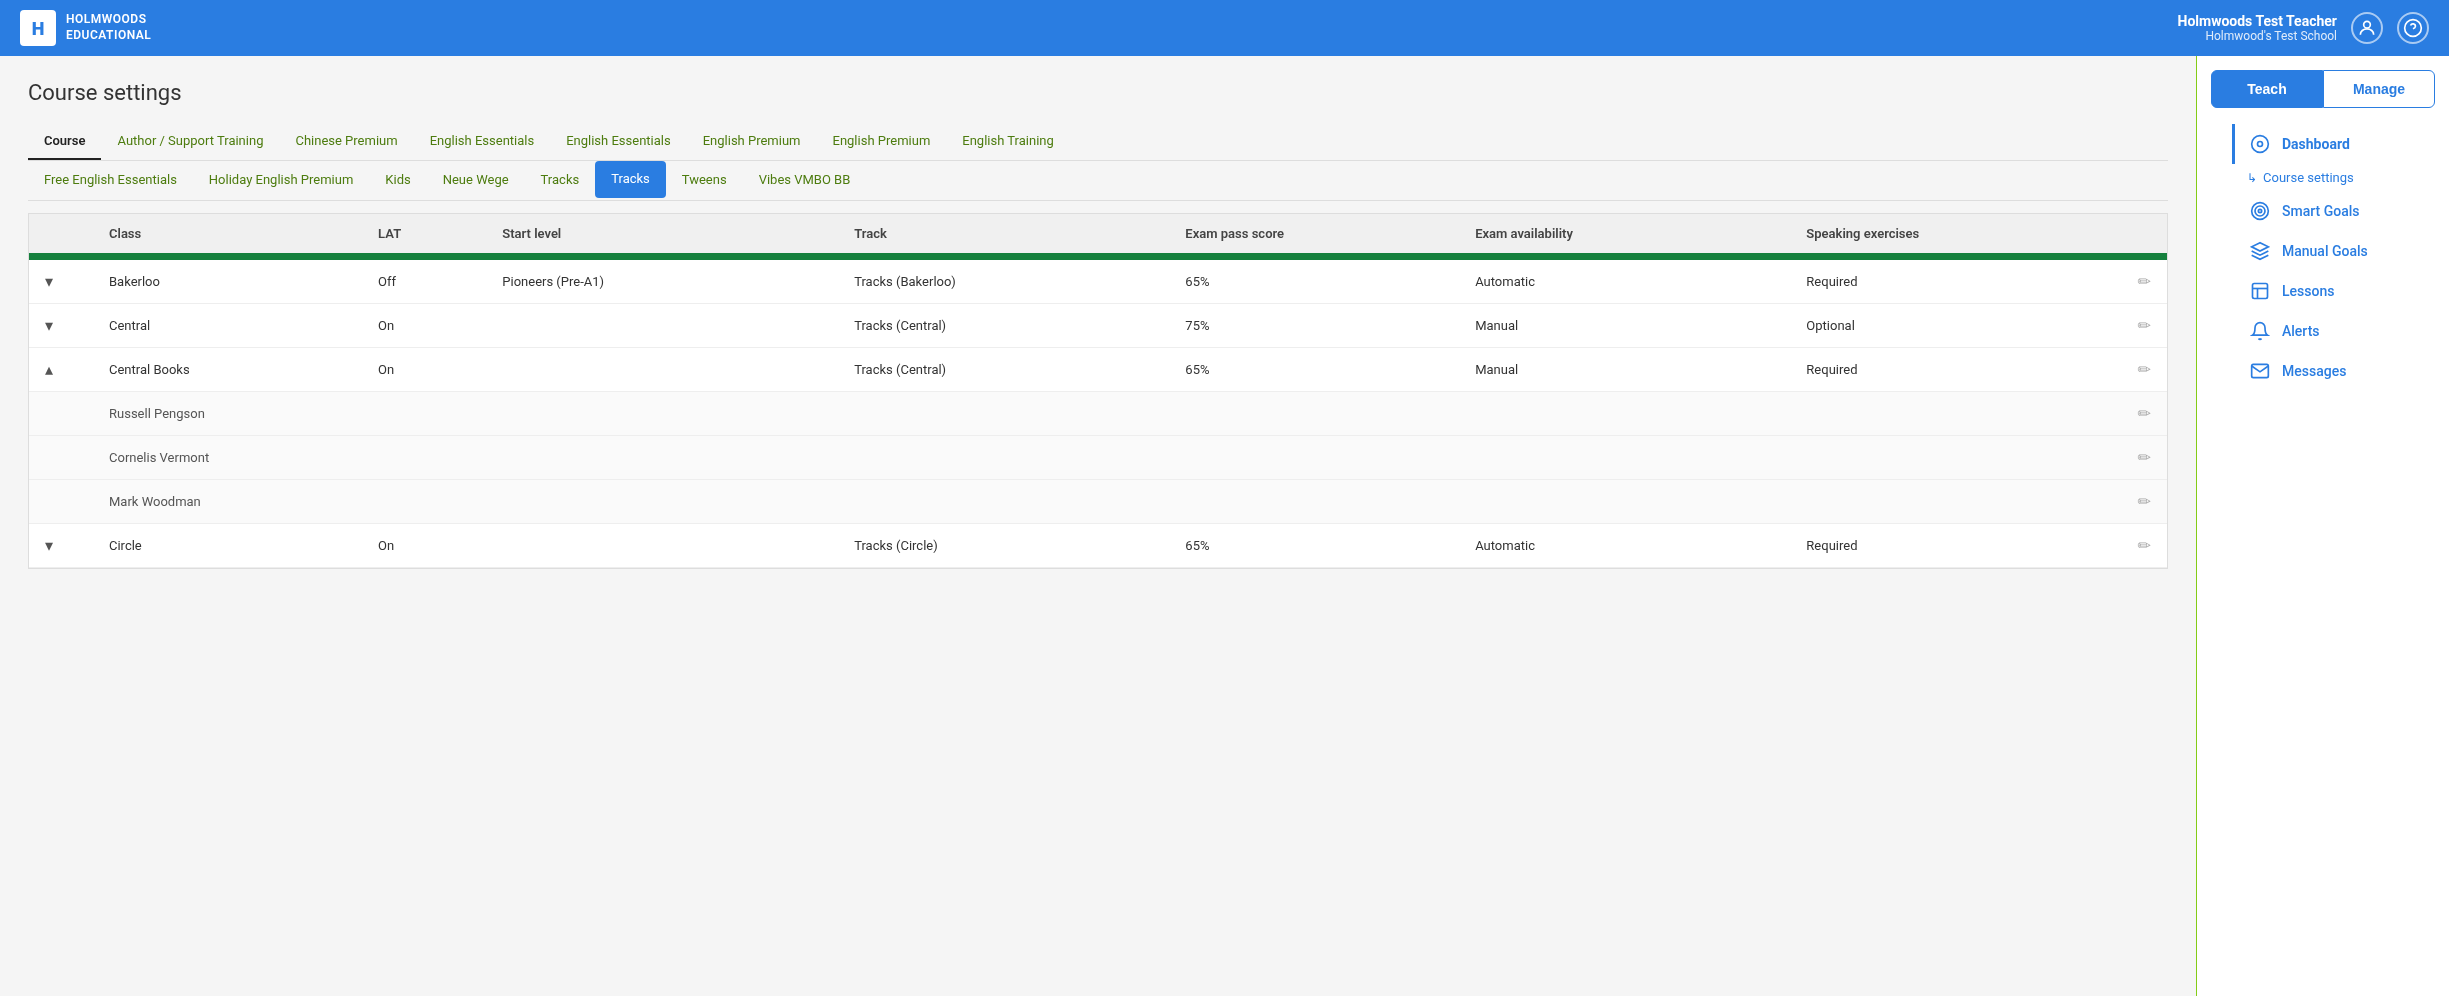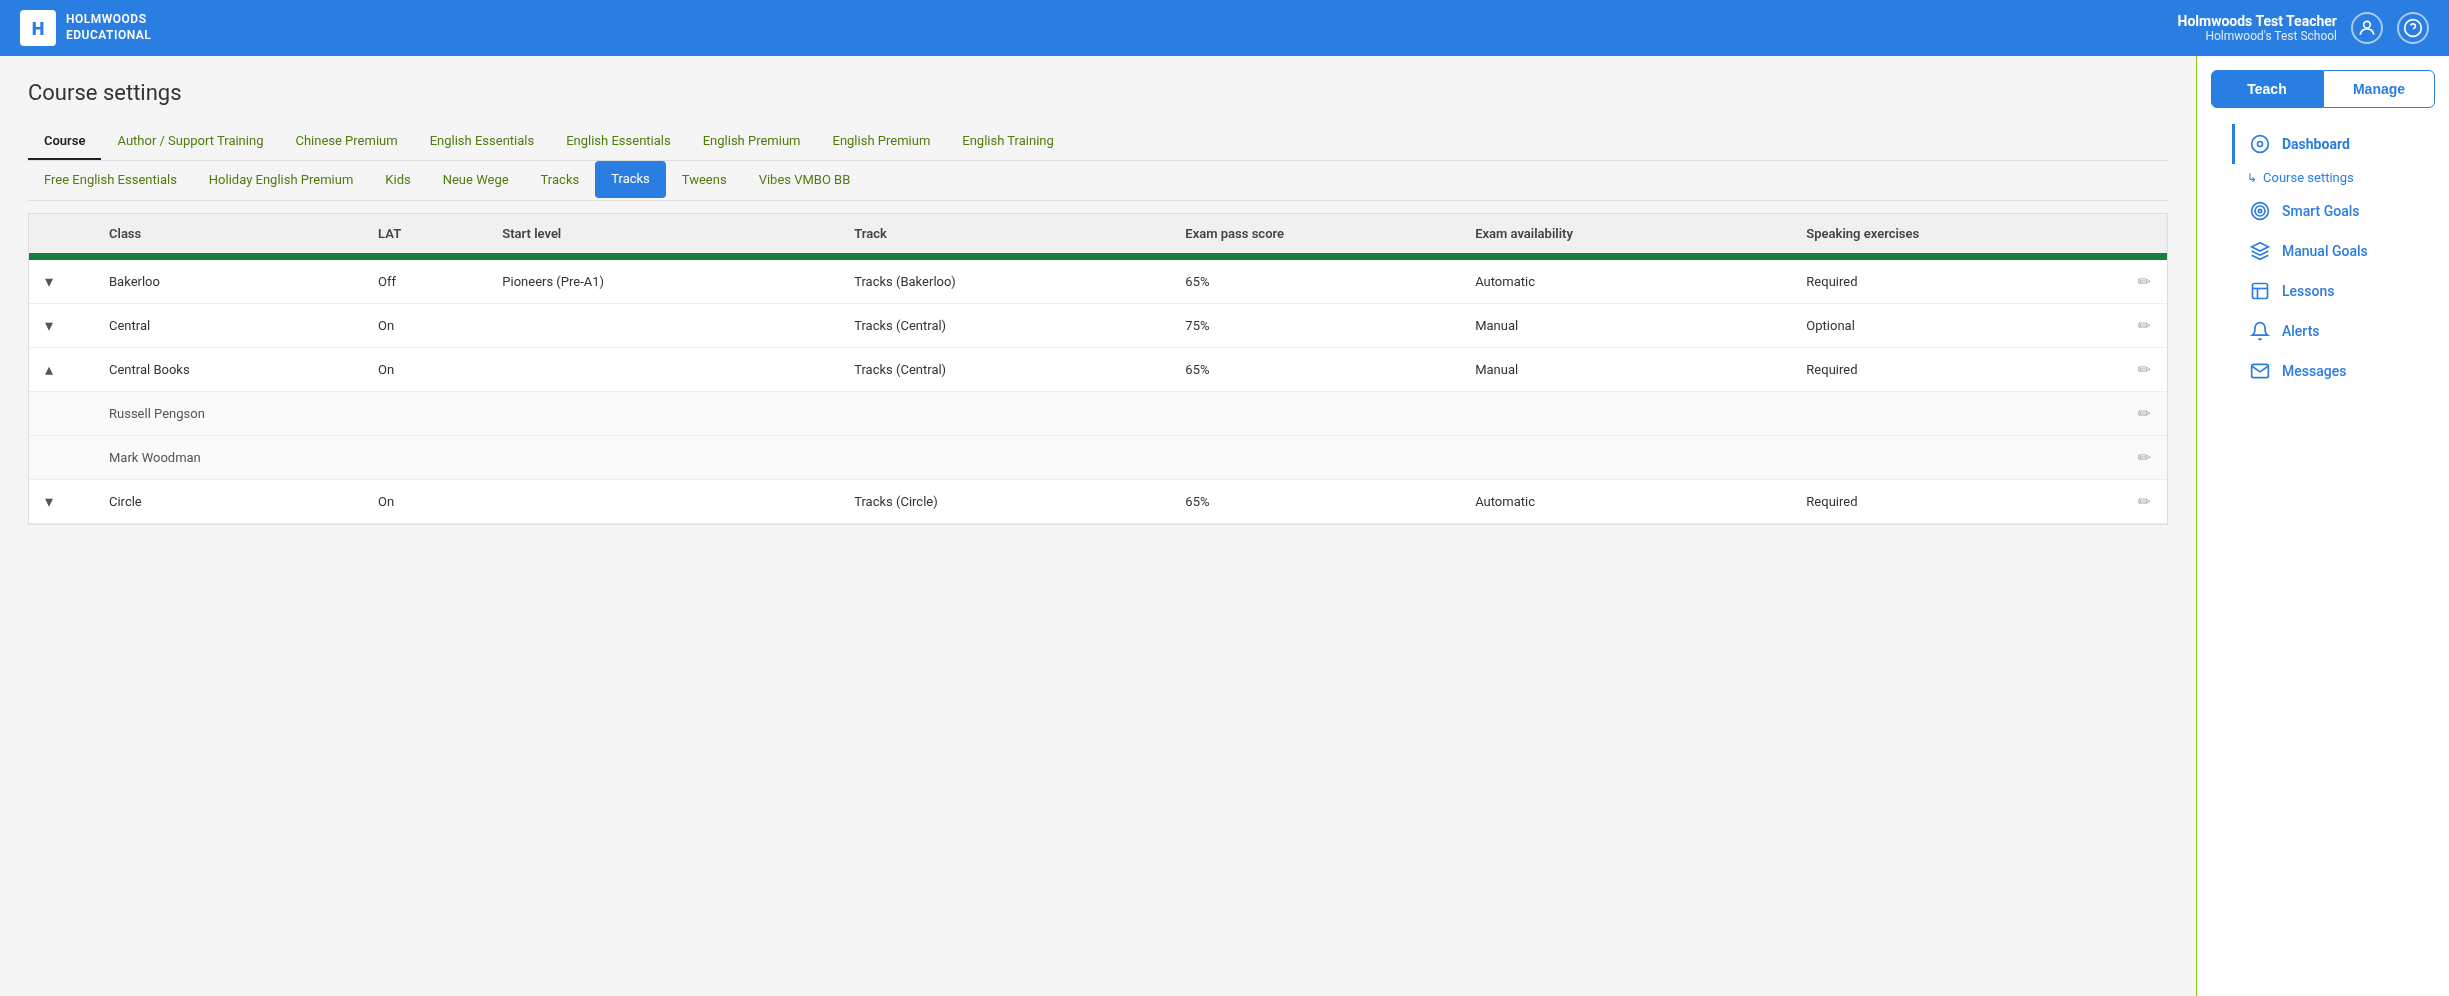--- a/index.html
+++ b/index.html
@@ -371,20 +371,25 @@
             <td class="col-edit"><span class="edit-icon">✏</span></td>
           </tr>
 
           <tr class="student-row">
             <td></td>
             <td colspan="7">Russell Pengson</td>
             <td class="col-edit"><span class="edit-icon">✏</span></td>
           </tr>
           <tr class="student-row">
             <td></td>
+            <td colspan="7">Cornelis Vermont</td>
+            <td class="col-edit"><span class="edit-icon">✏</span></td>
+          </tr>
+          <tr class="student-row">
+            <td></td>
             <td colspan="7">Mark Woodman</td>
             <td class="col-edit"><span class="edit-icon">✏</span></td>
           </tr>
 
           <tr>
             <td><button class="expand-btn">▾</button></td>
             <td>Circle</td>
             <td>On</td>
             <td></td>
             <td>Tracks (Circle)</td>

